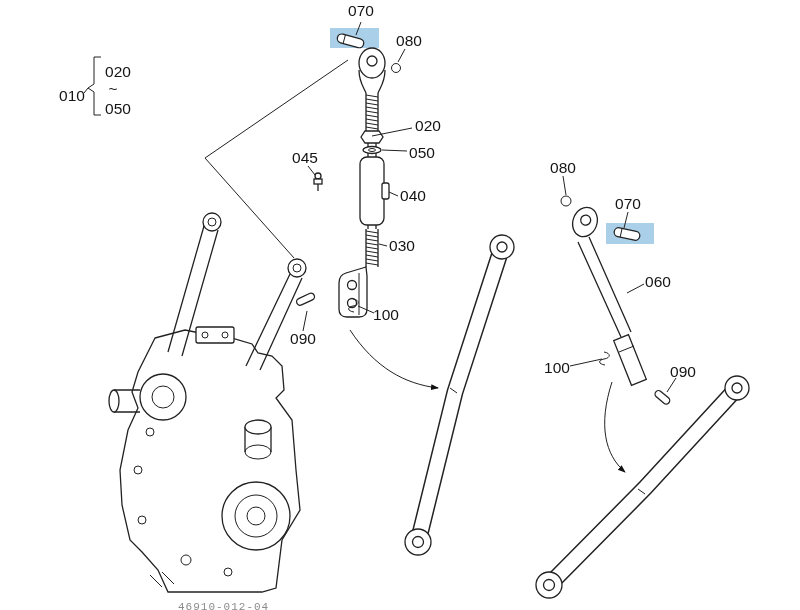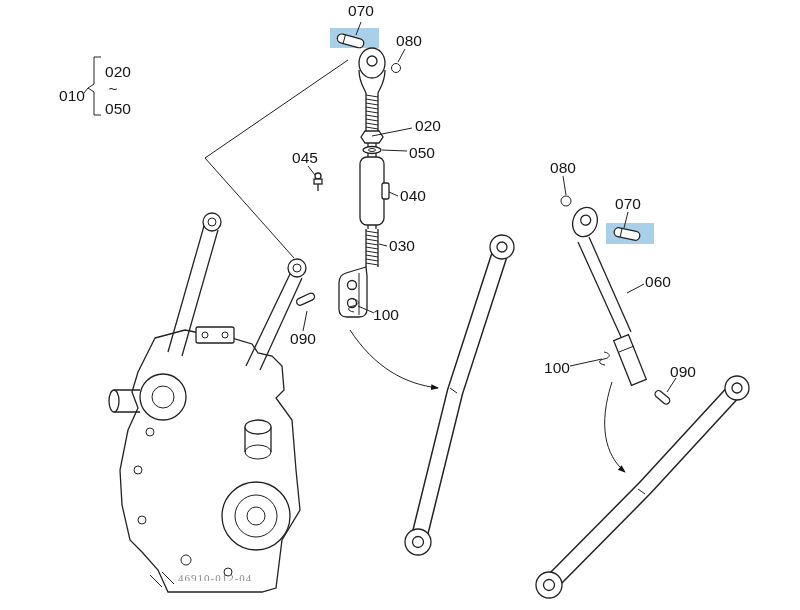--- a/index.html
+++ b/index.html
@@ -3,22 +3,22 @@
 <meta charset="utf-8">
 <style>
   html,body{margin:0;padding:0;background:#fff;}
   .stage{position:relative;width:800px;height:610px;overflow:hidden;background:#fff;
          font-family:"Liberation Sans",sans-serif;}
   svg{position:absolute;left:0;top:0;}
   svg .ln{stroke:#222;stroke-width:1.3;fill:none;}
   svg .lnw{stroke:#222;stroke-width:1.3;fill:#fff;}
   svg .thin{stroke:#222;stroke-width:1;fill:none;}
   svg text.lbl{font-family:"Liberation Sans",sans-serif;font-size:15.5px;fill:#141414;text-anchor:middle;}
-  .footer-code{position:absolute;left:178px;top:572px;width:140px;height:9px;overflow:hidden;
-               font-size:11px;color:#8a8a8a;letter-spacing:1px;font-family:Liberation Serif, serif;}
+  .footer-code{position:absolute;left:178px;top:601px;width:140px;height:9px;overflow:hidden;
+               font-size:11px;color:#8a8a8a;letter-spacing:1px;font-family:Liberation Mono, monospace;}
 </style>
 </head>
 <body>
 
 <div class="stage">
 
 <svg width="800" height="610" viewBox="0 0 800 610">
   <defs>
     <marker id="ah" markerWidth="9" markerHeight="8" refX="7" refY="3" orient="auto">
       <path d="M0,0 L8,3 L0,6 Z" fill="#111"></path>

